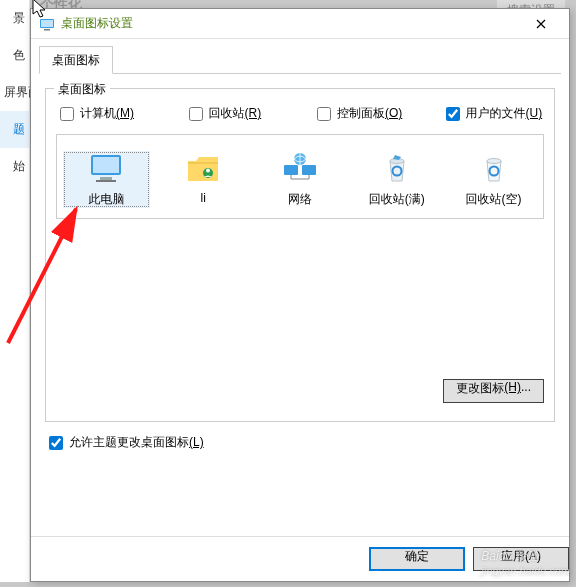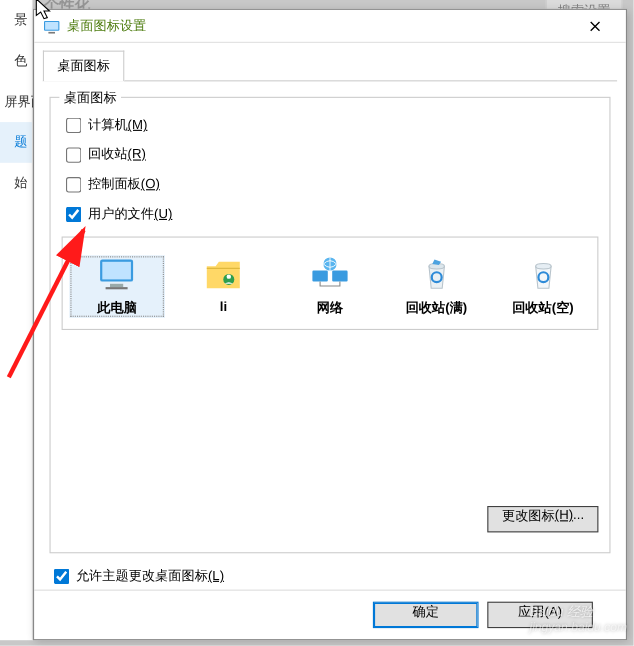--- a/index.html
+++ b/index.html
@@ -18,39 +18,39 @@
 
 .tabstrip { height: 28px; display: flex; align-items: flex-end; padding-left: 8px; margin-top: 6px; }
 .tab { padding: 5px 12px 4px; border: 1px solid #ccc; border-bottom: 1px solid #fff; background: #fff; position: relative; top: 1px; }
 .tabline { border-top: 1px solid #ccc; margin: 0 8px; }
 
 .content { flex: 1; padding: 14px 14px 4px; }
 
 .groupbox { border: 1px solid #ccc; padding: 12px 10px 10px; position: relative; }
 .groupbox > .legend { position: absolute; top: -8px; left: 8px; background: #fff; padding: 0 4px; color: #000; }
 
-.chk-grid { display: grid; grid-template-columns: 1fr; row-gap: 10px; column-gap: 30px; margin: 4px 0 12px 4px; }
+.chk-grid { display: grid; grid-template-columns: 1fr 1fr 1fr 1fr; row-gap: 10px; column-gap: 30px; margin: 4px 0 12px 4px; }
 .chk { display: flex; align-items: center; gap: 6px; }
 .chk input { width: 14px; height: 14px; accent-color: #0078d7; }
 .chk .hot { text-decoration: underline; }
 
-.iconrow { border: 1px solid #ccc; background: #fff; padding: 16px 6px 10px; display: flex; gap: 10px; font-weight: bold; }
+.iconrow { border: 1px solid #ccc; background: #fff; padding: 16px 6px 10px; display: flex; gap: 10px; }
 .iconcell { width: 88px; display: flex; flex-direction: column; align-items: center; gap: 6px; }
 .iconcell .ic { width: 38px; height: 34px; display: flex; align-items: center; justify-content: center; }
 .iconcell .lbl { text-align: center; color: #000; }
 .iconcell.sel { outline: 1px dotted #888; outline-offset: -2px; background: #e5f1fb; }
 
 .spacer { height: 150px; }
 
 .btnrow { display: flex; justify-content: flex-end; gap: 8px; margin: 10px 0 8px; }
 .btn { min-width: 96px; height: 24px; border: 1px solid #404040; background: #e1e1e1; padding: 0 12px; display: inline-flex; align-items: flex-start; justify-content: center; cursor: default; }
 .btn .hot { text-decoration: underline; }
 .btn.primary { border-color: #0078d7; box-shadow: inset 0 0 0 1px #0078d7; }
 
-.footer { border-top: 1px solid #ddd; padding: 10px 30px; display: flex; justify-content: flex-end; gap: 8px; }
+.footer { border-top: 1px solid #ddd; padding: 10px 0; display: flex; justify-content: flex-end; gap: 8px; }
 
 .arrow { position: absolute; left: 2px; top: 205px; pointer-events: none; }
 .watermark { position: absolute; right: 6px; bottom: 10px; color: rgba(255,255,255,0.7); font-size: 18px; font-style: italic; pointer-events: none; text-shadow: 0 0 3px rgba(0,0,0,0.3); }
 .watermark .sub { font-size: 11px; display: block; text-align: right; color: rgba(255,255,255,0.55); }
 
 .cursor { position: absolute; left: 30px; top: -2px; pointer-events: none; }
 .truncate-top { position: absolute; left: 40px; top: -4px; color: #000; font-weight: bold; font-size: 14px; }
 .truncate-right { position: absolute; right: 10px; top: 0; color: #333; background: #eee; padding: 2px 10px; border: 1px solid #ccc; border-top: none; }
 </style>
 </head>

